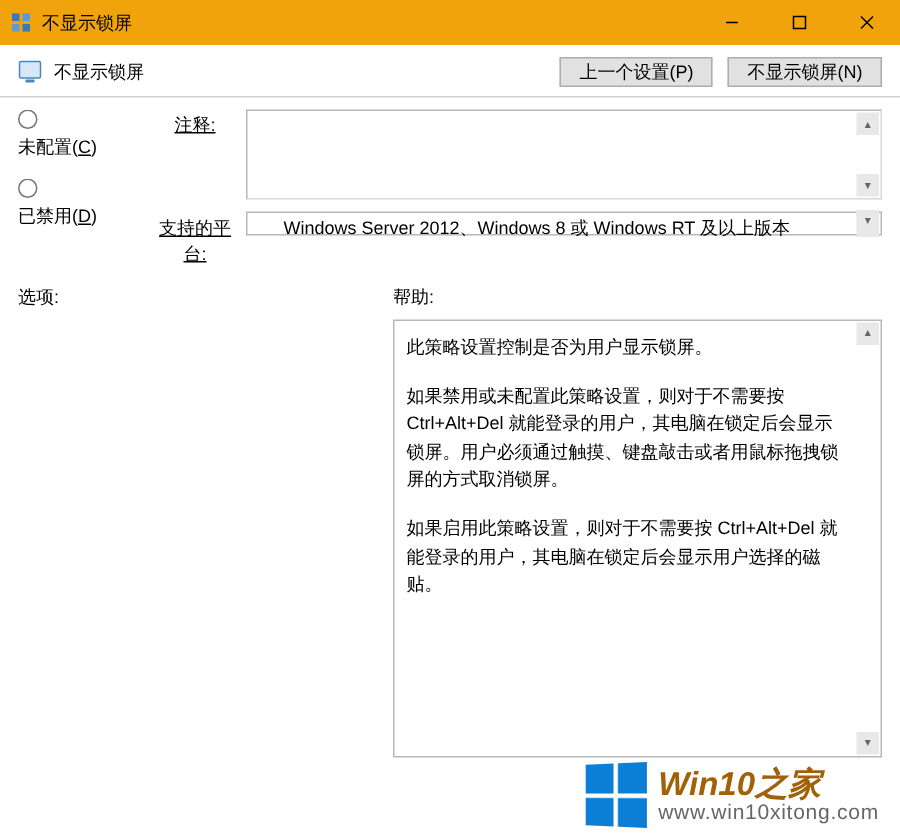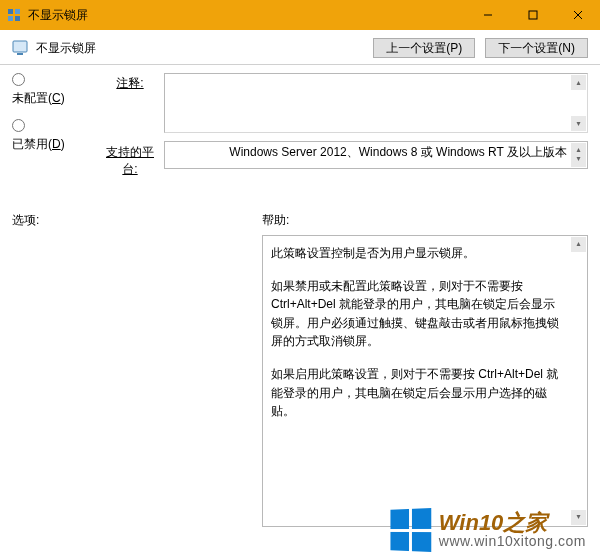--- a/index.html
+++ b/index.html
@@ -137,39 +137,38 @@
     background: #e8e8e8;
     display: flex; align-items: center; justify-content: center;
     font-size: 8px;
     color: #666;
   }
   .scroll-up { top: 1px; }
   .scroll-down { bottom: 1px; }
   .platform-box {
     grid-column: 3;
     grid-row: 2;
-    height: 28px;
+    height: 16px;
     border: 1px solid #b8b8b8;
     background: #fff;
     position: relative;
-    padding: 3px 20px 3px 6px;
+    padding: 3px 20px 3px 24px;
     font-size: 12px;
     line-height: 1.3;
-    text-align: right;
   }
   .platform-label {
     grid-column: 2;
     grid-row: 2;
     padding-top: 3px;
   }
   
   .lower-row {
     display: flex;
     gap: 20px;
-    margin-top: 34px;
+    margin-top: 12px;
     padding: 0 12px;
   }
   .options-col {
     width: 230px;
   }
   .help-col {
     flex: 1;
   }
   .section-heading {
     font-size: 12px;
@@ -245,21 +244,21 @@
 <div class="header-row">
   <span class="page-icon">
     <svg viewBox="0 0 16 16">
         <rect x="1" y="1" width="14" height="11" rx="1" fill="#d6e8f7" stroke="#4c86b6"></rect>
         <rect x="5" y="13" width="6" height="2" fill="#4c86b6"></rect>
       </svg>
   </span>
   <span class="page-title">不显示锁屏</span>
   <div class="nav-buttons">
     <div class="nav-button">上一个设置(P)</div>
-    <div class="nav-button">下一个设置(N)</div>
+    <div class="nav-button">不显示锁屏(N)</div>
   </div>
 </div>
 <div class="divider"></div>
 
 <div class="body-region">
   <div class="upper-grid">
 
     <div class="radio-col">
       <label class="radio-item">
         <input type="radio" name="state" style="">

